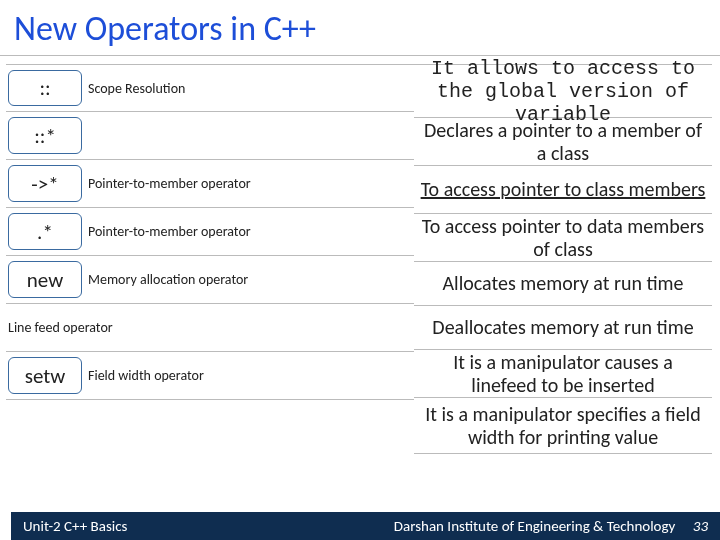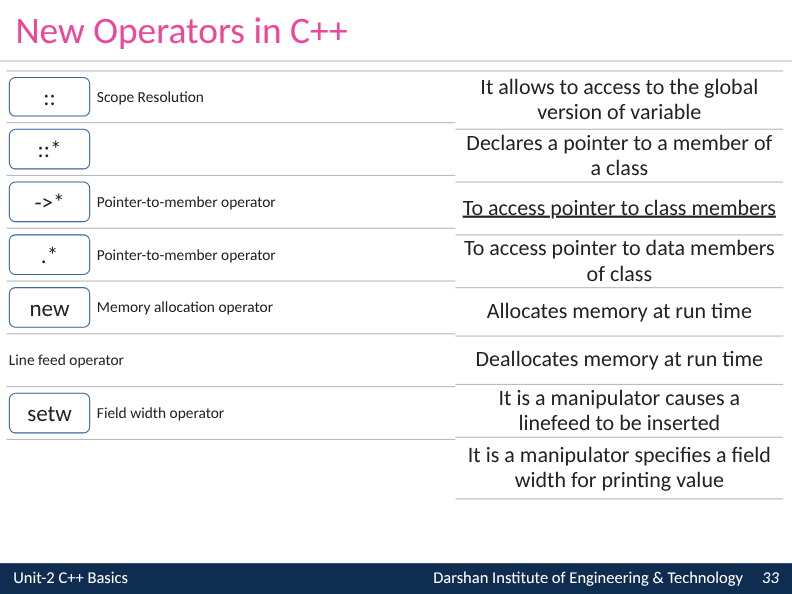--- a/index.html
+++ b/index.html
@@ -6,21 +6,21 @@
   body {
     width: 720px; height: 540px;
     font-family: Calibri, "Segoe UI", Arial, sans-serif;
     background: #fff; color: #222;
     position: relative; overflow: hidden;
   }
   .title {
     font-size: 34px; font-weight: 400;
     padding: 8px 14px 6px 14px;
     border-bottom: 1px solid #bbb;
-    color: #ec4899;
+    color: #1d4ed8;
   }
   .content {
     display: flex;
     padding: 8px 0 0 6px;
   }
   .left { width: 408px; }
   .right { flex: 1; padding-right: 8px; }
   .row {
     display: flex; align-items: stretch;
     border-bottom: 1px solid #bbb;
@@ -39,31 +39,31 @@
     font-size: 14px; padding: 4px 2px;
   }
   .desc {
     text-align: center;
     font-size: 20px; line-height: 1.15;
     padding: 4px 6px;
     border-bottom: 1px solid #bbb;
     display: flex; align-items: center; justify-content: center;
   }
   .desc:first-child { border-top: 1px solid #bbb; }
-  .d0 { height: 54px; }
+  .d0 { height: 54px; font-family: Liberation Mono, monospace; }
   .d1 { height: 48px; }
   .d2 { height: 48px; text-decoration: underline; }
   .d3 { height: 48px; }
   .d4 { height: 44px; }
   .d5 { height: 44px; }
   .d6 { height: 48px; }
   .d7 { height: 56px; }
   .right-wrap { padding-top: 0; }
   .footer {
-    position: absolute; bottom: 0; left: 0; right: 0;
+    position: absolute; bottom: 0; left: 11px; right: 0;
     height: 28px; background: #0f2d50; color: #fff;
     display: flex; align-items: center; justify-content: space-between;
     padding: 0 12px; font-size: 15px;
   }
   .footer .pg { color: #fff; padding-left: 14px; font-style: italic; }
 </style>
 </head>
 <body>
 
 <div class="title">New Operators in C++</div>

